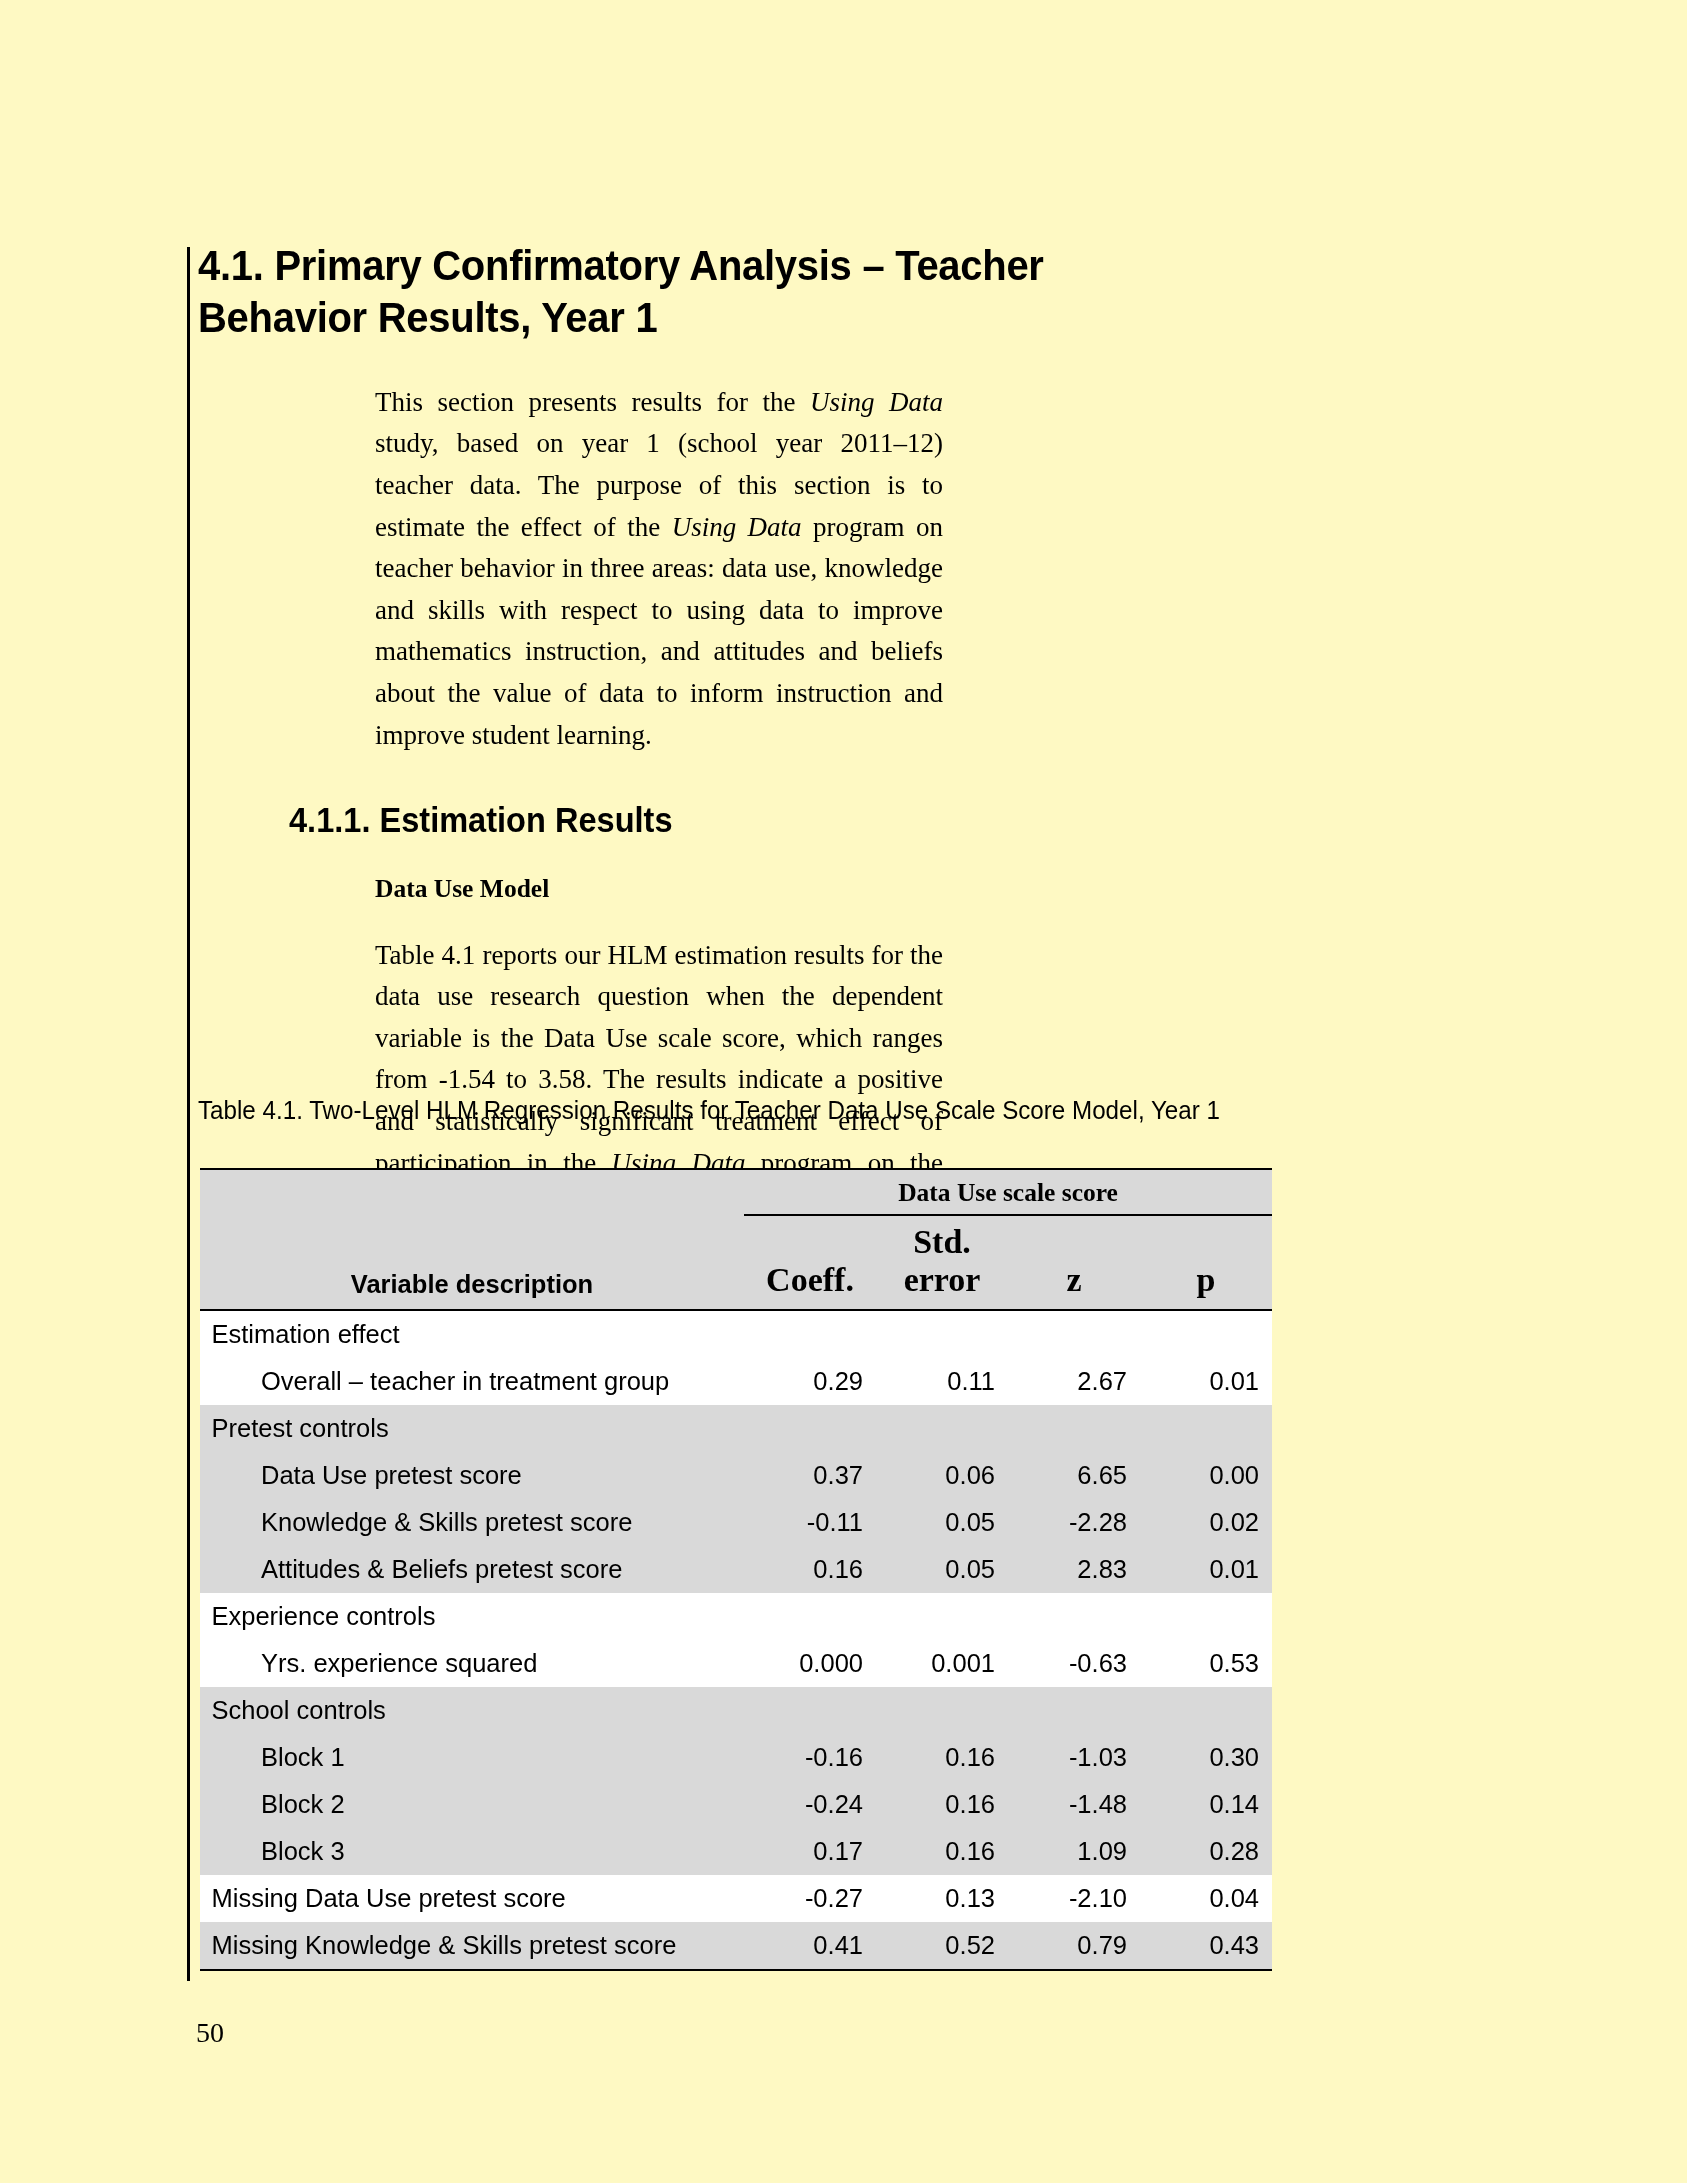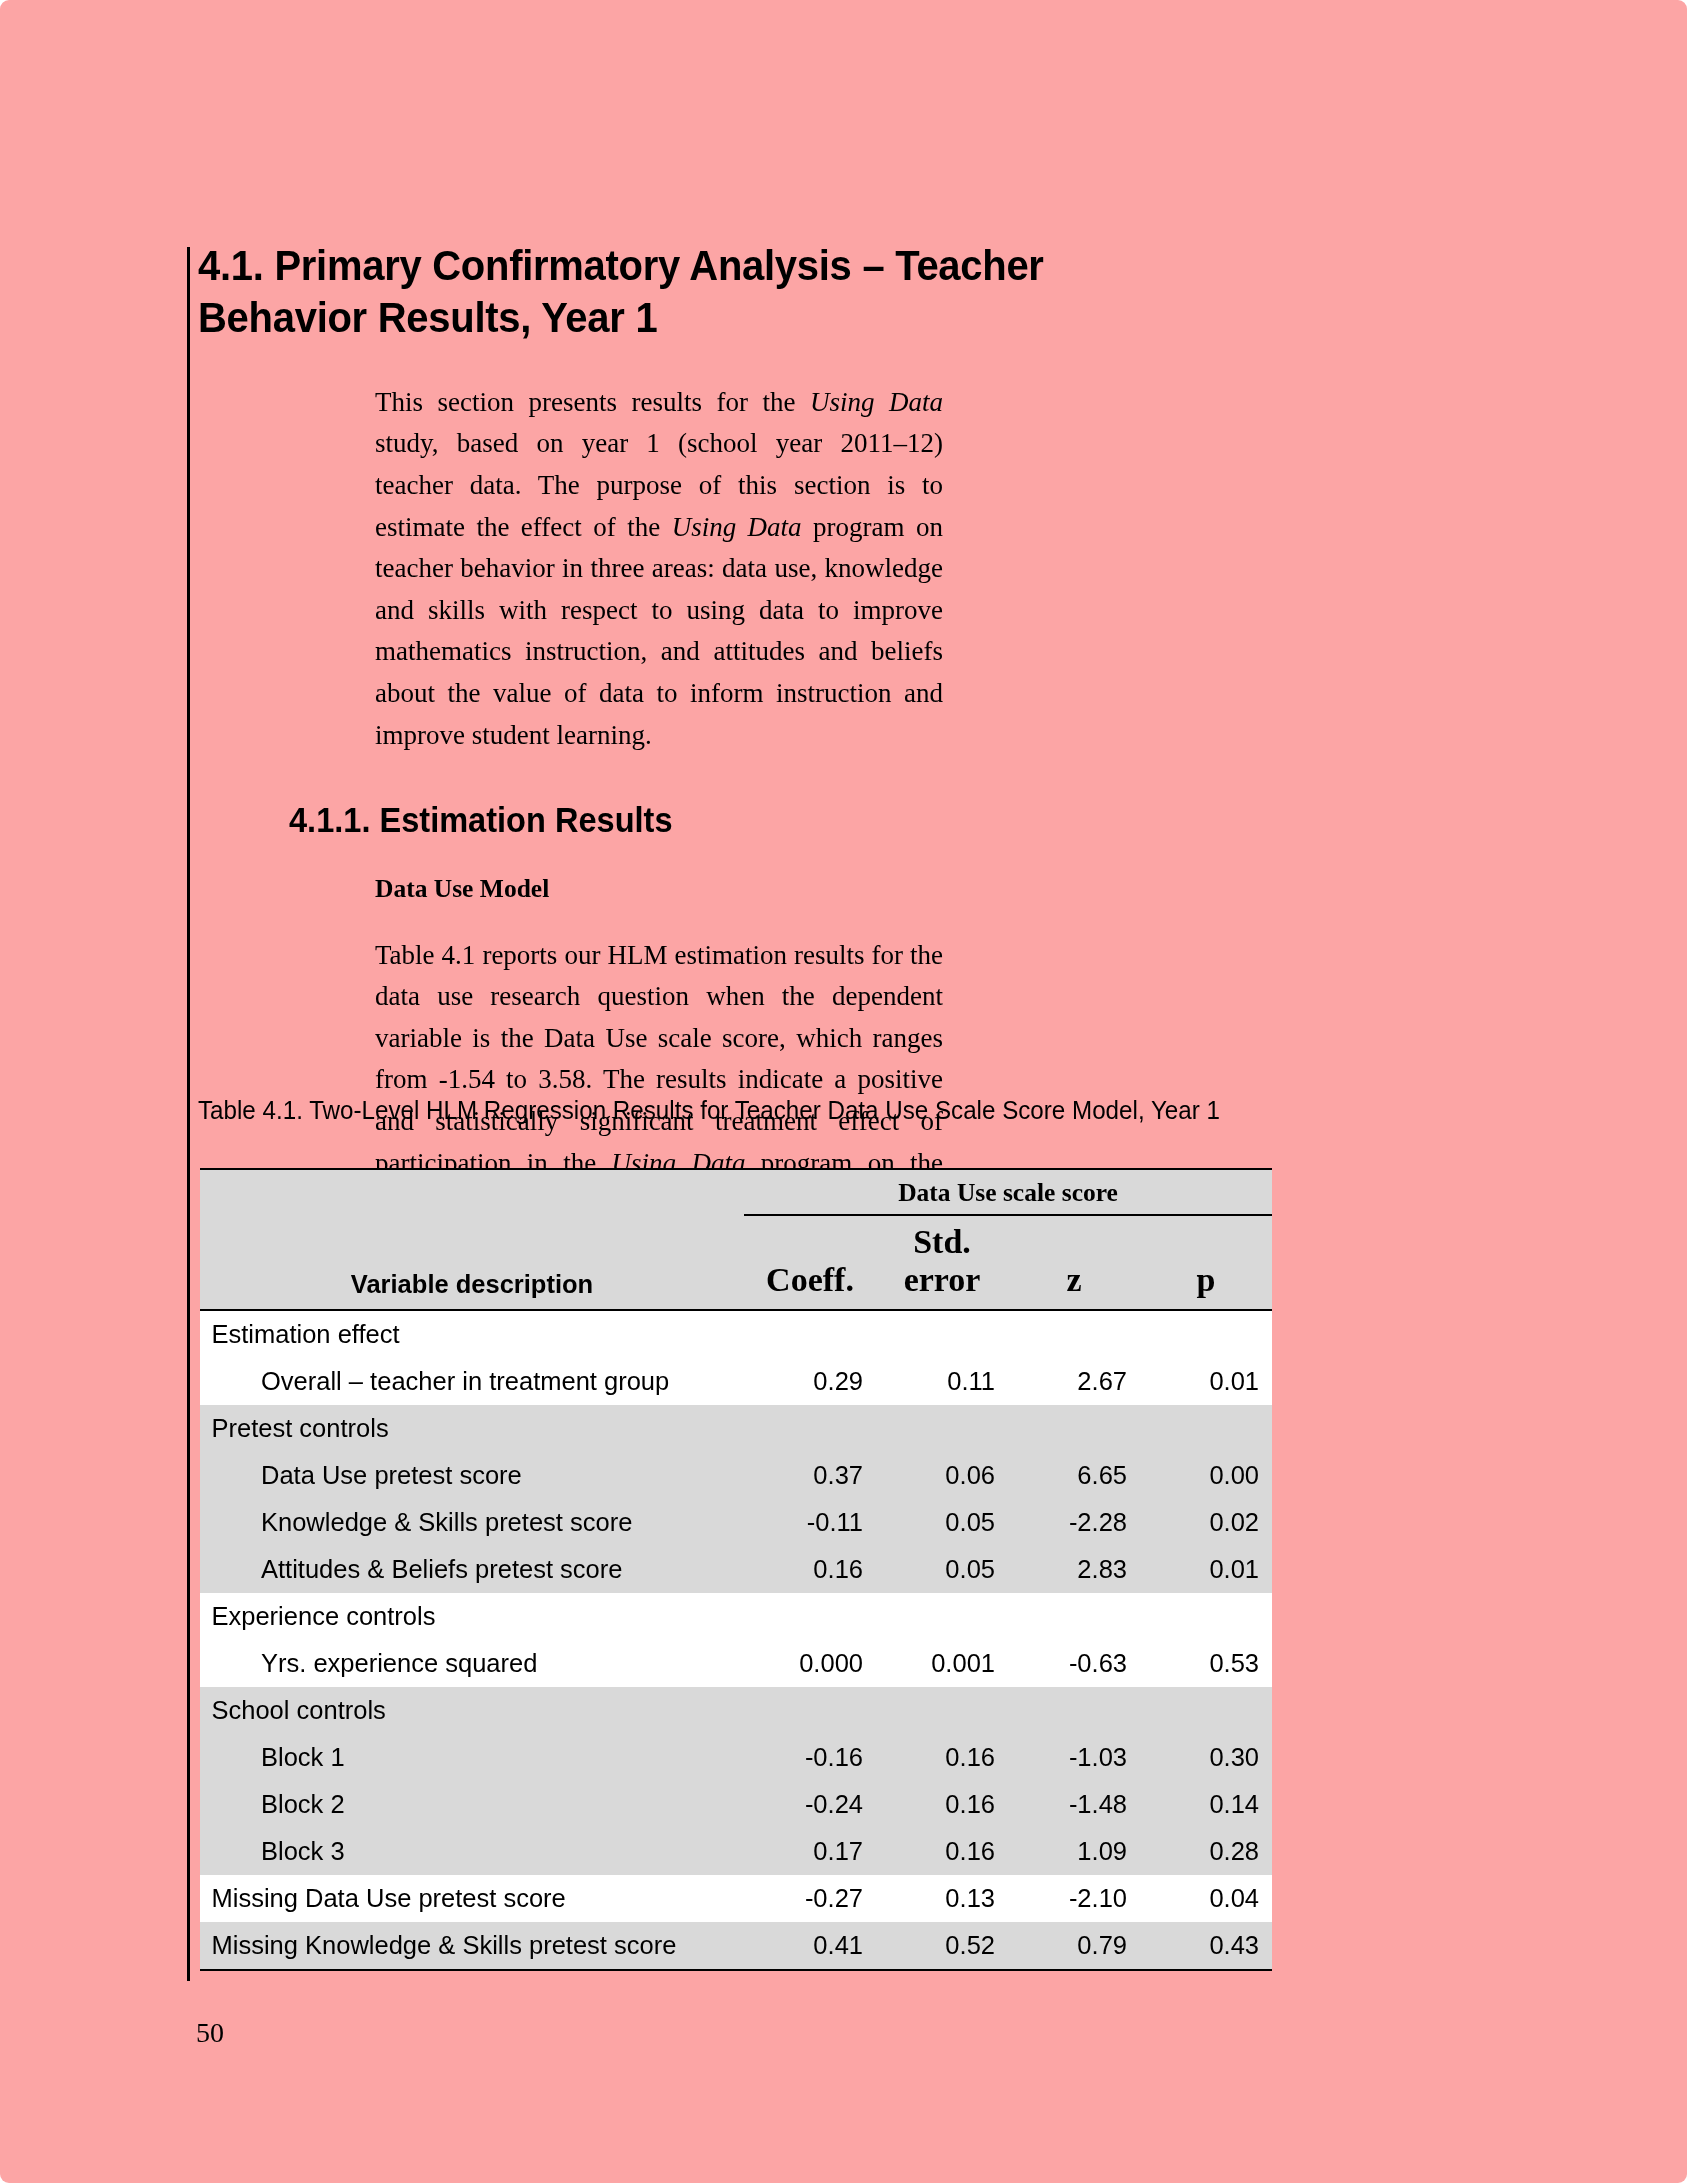--- a/index.html
+++ b/index.html
@@ -4,24 +4,23 @@
 <style>
   html, body {
     margin: 0;
     padding: 0;
     background: #ffffff;
   }
   .page {
     position: relative;
     width: 1687px;
     height: 2183px;
-    background: #fca5a5;
+    background: #fef9c3;
     overflow: hidden;
     font-family: "Liberation Serif", "DejaVu Serif", serif;
-    border-radius: 9px;
   }
 
   
   .left-rule {
     position: absolute;
     left: 187px;
     top: 247px;
     width: 2.5px;
     height: 1734px;
     background: #000000;

